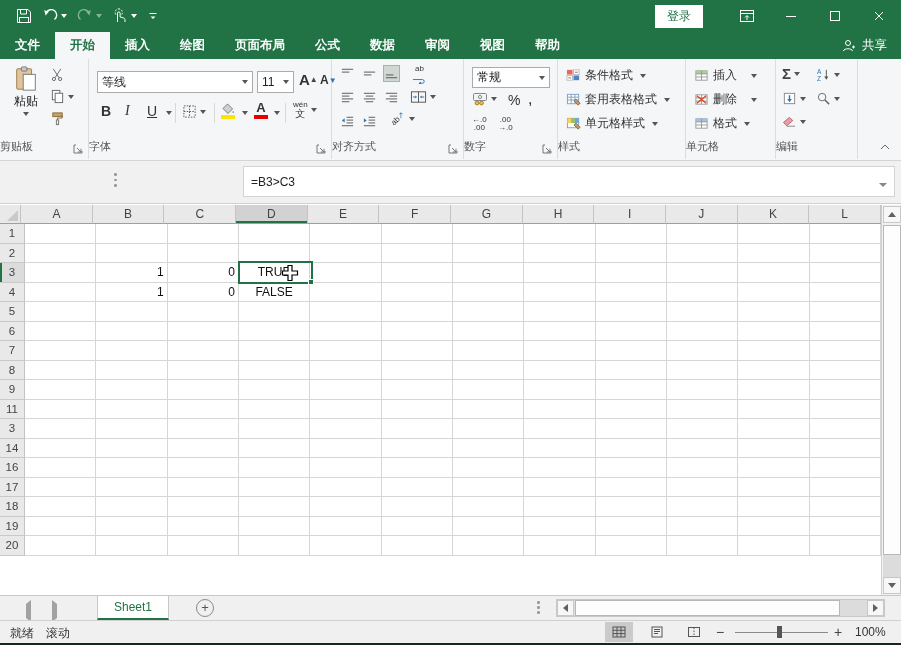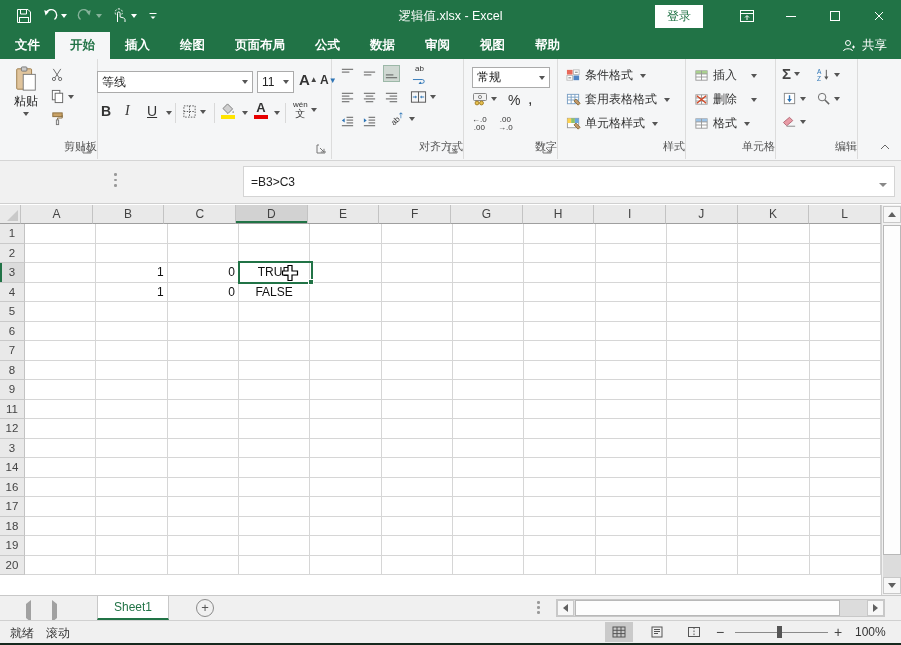--- a/index.html
+++ b/index.html
@@ -22,21 +22,21 @@
   
   .tabrow { position:absolute; left:0; top:32px; width:901px; height:27px; background:#217346; display:flex; align-items:stretch; color:#fff; }
   .tab { padding:0 15px; display:flex; align-items:center; font-size:12.5px; cursor:default;font-weight:bold; }
   .tab.active { background:#f5f6f7; color:#217346; }
   .tellme { display:flex; align-items:center; gap:6px; margin-left:10px; font-size:12.5px; }
   .share-box { position:absolute; right:14px; top:0; height:27px; display:flex; align-items:center; gap:5px; font-size:12.5px; }
 
   
   .ribbon { position:absolute; left:0; top:59px; width:901px; height:102px; background:#f5f6f7; border-bottom:1px solid #d5d5d5; }
   .rgroup { position:absolute; top:0; height:100px; border-right:1px solid #dcdcdc; }
-  .glabel { position:absolute; bottom:5px; left:0; right:0; text-align:right; font-size:11px; color:#555; }
+  .glabel { position:absolute; bottom:5px; left:0; right:11px; text-align:left; font-size:11px; color:#555; }
   .launcher { position:absolute; bottom:4px; right:3px; width:12px; height:12px; }
   .rbtn { position:absolute; display:flex; align-items:center; }
   .caret-g { width:0;height:0;border-left:3.5px solid transparent;border-right:3.5px solid transparent;border-top:4px solid #555; margin-left:3px;}
   .combo { position:absolute; background:#fff; border:1px solid #ababab; display:flex; align-items:center; padding:0 4px; font-size:12px; height:22px; }
   .combo .cc { margin-left:auto; }
   .sel-toggle { background:#cfd8d2; outline:1px solid #9cb8a8; }
   .minitxt { font-size:8px; line-height:8px; color:#333; text-align:center; }
   .styleline { position:absolute; display:flex; align-items:center; gap:4px; font-size:12px; color:#333; }
   .bigbtn { position:absolute; display:flex; flex-direction:column; align-items:center; width:44px; }
   .collapse-btn { position:absolute; right:10px; bottom:6px; }
@@ -133,21 +133,20 @@
           </svg>
         <span class="caret-w"></span>
       </div>
       <div class="qbtn">
         <svg width="12" height="12" viewBox="0 0 12 12">
             <path d="M2.5 3.5h7" stroke="#fff"></path>
             <path d="M3.5 6.5 6 9l2.5-2.5z" fill="#fff"></path>
           </svg>
       </div>
     </div>
-    <div class="title-text">逻辑值.xlsx - Excel</div>
     <div class="tb-right">
       <button class="signin">登录</button>
       <div class="winbtn">
         <svg width="16" height="14" viewBox="0 0 16 14" fill="none" stroke="#fff">
             <rect x="1.5" y="1.5" width="13" height="11"></rect>
             <path d="M1.5 4.5h13"></path>
             <path d="M8 11V7M6 8.5 8 6.5l2 2"></path>
           </svg>
       </div>
       <div class="winbtn">
@@ -186,21 +185,21 @@
           <circle cx="7" cy="5" r="2.5"></circle>
           <path d="M2.5 13c.5-3 8.5-3 9 0"></path>
           <path d="M12.5 7.5v3M11 9h3"></path>
         </svg>
       <span>共享</span>
     </div>
   </div>
 
   <div class="ribbon">
 
-    <div class="rgroup" style="left:0;width:98px">
+    <div class="rgroup" style="left:0;width:89px">
       <div class="bigbtn" style="left:4px;top:6px">
         <svg width="26" height="28" viewBox="0 0 28 28">
             <rect x="4" y="3" width="16" height="22" rx="1" fill="#e0c49c" stroke="#9c7b48"></rect>
             <rect x="9" y="1" width="6" height="4.5" rx="1" fill="#c9c9c9" stroke="#777"></rect>
             <rect x="11" y="9" width="13" height="17" fill="#fff" stroke="#777"></rect>
           </svg>
         <span>粘贴</span>
         <span class="caret-g" style="margin:2px 0 0"></span>
       </div>
       <div class="rbtn" style="left:50px;top:8px">
@@ -275,20 +274,21 @@
       </div>
       <span class="caret-g" style="position:absolute;left:182px;top:52px"></span>
       <div style="position:absolute;left:196px;top:44px;width:1px;height:20px;background:#d9d9d9"></div>
       <div class="rbtn" style="left:204px;top:42px">
         <div>
             <div class="minitxt">wén</div>
             <div style="font-size:10px;line-height:10px;color:#333;text-align:center">文</div>
           </div>
         <span class="caret-g"></span>
       </div>
+      <div class="glabel">字体</div>
       <div class="launcher"><svg width="10" height="10" viewBox="0 0 10 10" stroke="#777" fill="none">
             <path d="M3 1H1v8h8V7"></path>
             <path d="M4 4l4 4M8 4.8V8H4.8"></path>
           </svg></div>
     </div>
 
     <div class="rgroup" style="left:332px;width:132px">
       <div class="rbtn" style="left:8px;top:7px">
           <svg width="15" height="15" viewBox="0 0 16 16" stroke="#555">
             <path d="M2 3.5h12M2 6.5h8"></path>
@@ -684,35 +684,20 @@
           <div class="cell" style="width: 71.66px;"></div>
           <div class="cell" style="width: 71.66px;"></div>
           <div class="cell" style="width: 71.66px;"></div>
           <div class="cell" style="width: 71.66px;"></div>
           <div class="cell" style="width: 71.66px;"></div>
           <div class="cell" style="width: 71.66px;"></div>
           <div class="cell" style="width: 71.66px;"></div>
           <div class="cell" style="width: 71.66px;"></div>
         </div>
         <div class="grow">
-          <div class="rowhead">12</div>
-          <div class="cell" style="width: 71.66px;"></div>
-          <div class="cell" style="width: 71.66px;"></div>
-          <div class="cell" style="width: 71.66px;"></div>
-          <div class="cell" style="width: 71.66px;"></div>
-          <div class="cell" style="width: 71.66px;"></div>
-          <div class="cell" style="width: 71.66px;"></div>
-          <div class="cell" style="width: 71.66px;"></div>
-          <div class="cell" style="width: 71.66px;"></div>
-          <div class="cell" style="width: 71.66px;"></div>
-          <div class="cell" style="width: 71.66px;"></div>
-          <div class="cell" style="width: 71.66px;"></div>
-          <div class="cell" style="width: 71.66px;"></div>
-        </div>
-        <div class="grow">
           <div class="rowhead">3</div>
           <div class="cell" style="width: 71.66px;"></div>
           <div class="cell" style="width: 71.66px;"></div>
           <div class="cell" style="width: 71.66px;"></div>
           <div class="cell" style="width: 71.66px;"></div>
           <div class="cell" style="width: 71.66px;"></div>
           <div class="cell" style="width: 71.66px;"></div>
           <div class="cell" style="width: 71.66px;"></div>
           <div class="cell" style="width: 71.66px;"></div>
           <div class="cell" style="width: 71.66px;"></div>

